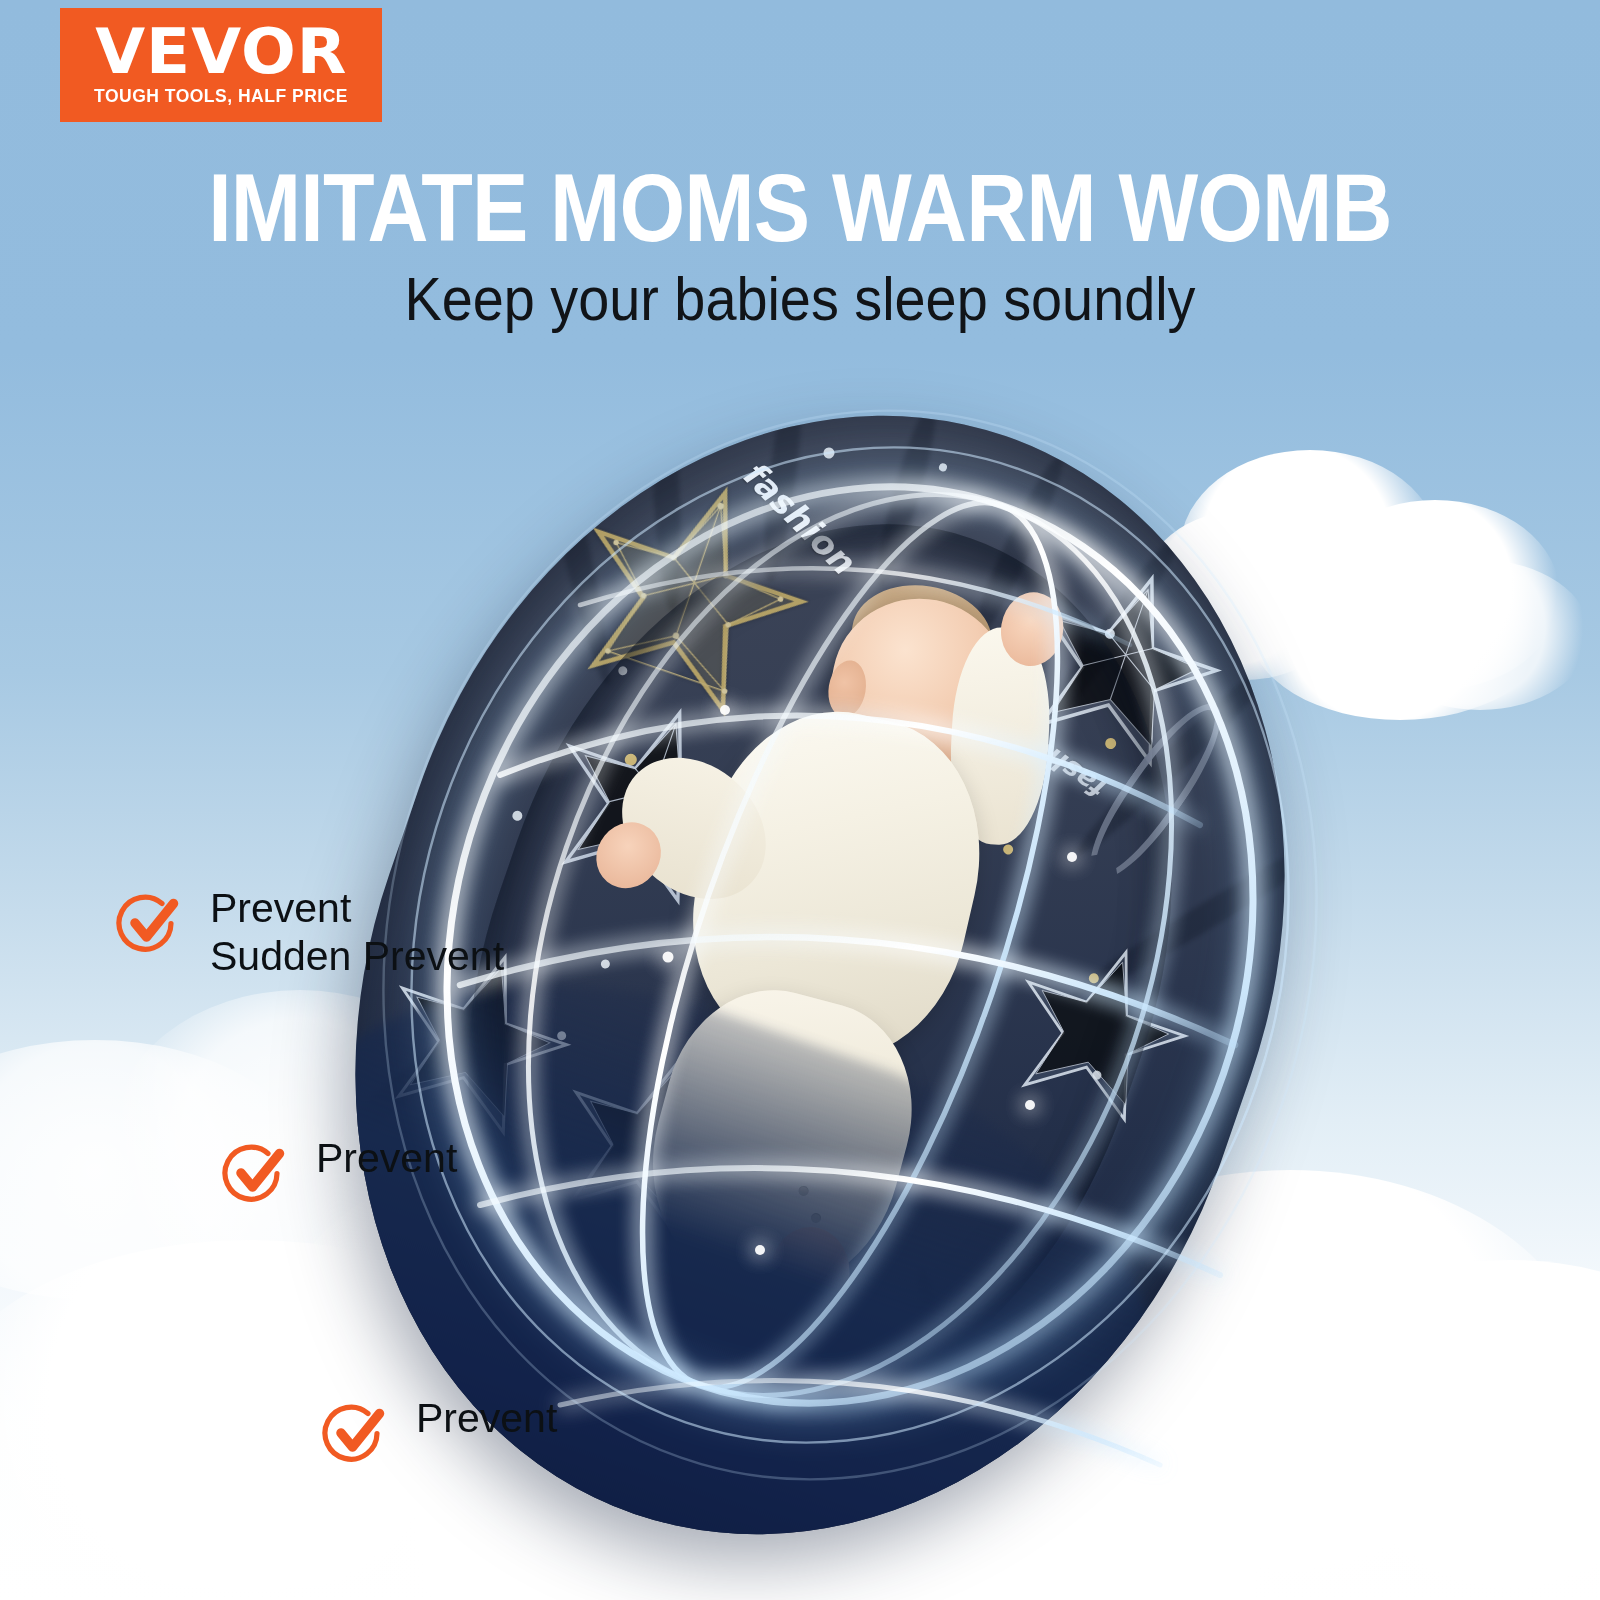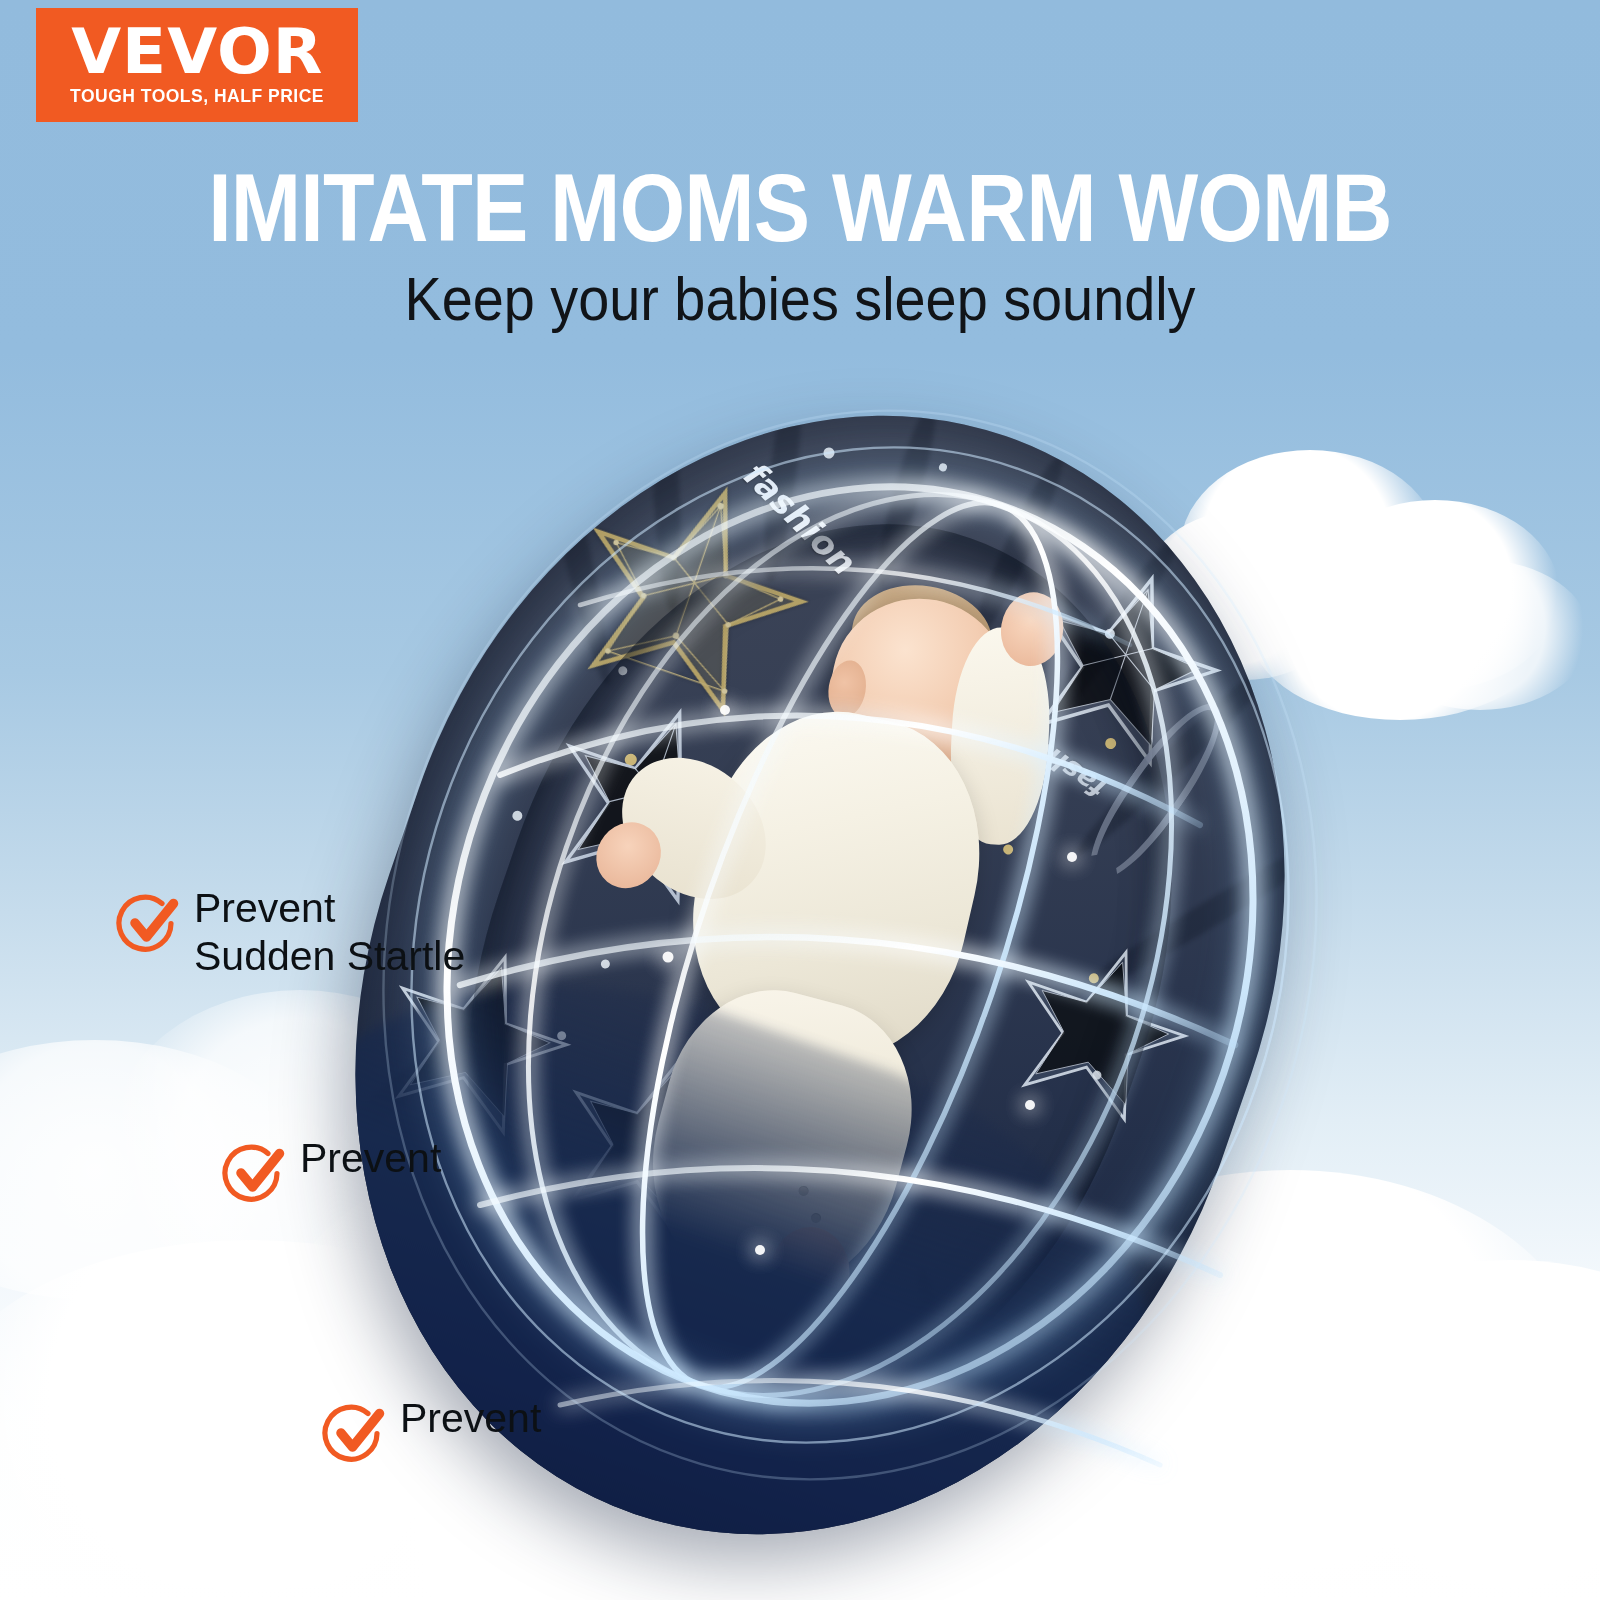--- a/index.html
+++ b/index.html
@@ -32,21 +32,21 @@
   
   #cloud-bottom{left:-60px;top:1090px;width:1760px;height:560px;}
   #cloud-bottom .puff{background:radial-gradient(circle at 50% 45%,#ffffff 0%,#ffffff 55%,rgba(255,255,255,0) 80%);}
 
   
   #cloud-left{left:-120px;top:980px;width:800px;height:430px;}
   #cloud-left .puff{background:radial-gradient(circle at 50% 50%,rgba(255,255,255,.95) 0%,rgba(255,255,255,.75) 50%,rgba(255,255,255,0) 78%);}
 
   
   #logo{
-    position:absolute;left:36px;top:8px;width:322px;height:114px;
+    position:absolute;left:60px;top:8px;width:322px;height:114px;
     background:#f15a22;display:flex;flex-direction:column;
     align-items:center;justify-content:center;z-index:40;
   }
   #logo .word{
     color:#ffffff;font-weight:bold;font-size:62px;line-height:.92;
     letter-spacing:1px;font-family:"DejaVu Sans","Liberation Sans",sans-serif;
     transform:scaleX(1.04);
   }
   #logo .tag{
     color:#ffffff;font-weight:bold;font-size:17.5px;letter-spacing:.5px;
@@ -187,21 +187,21 @@
     position:absolute;left:76%;top:16%;width:5%;height:17%;
     border:7px solid #6a7488;border-radius:50% 50% 46% 46%;
     border-bottom-color:transparent;transform:rotate(16deg);opacity:.92;
   }
   #loop{
     position:absolute;left:47%;top:95.5%;width:5.5%;height:6%;
     border:6px solid #2a3554;border-radius:44%;transform:rotate(12deg);
   }
 
   
-  .feature{position:absolute;display:flex;align-items:flex-start;z-index:45;}
+  .feature{position:absolute;display:flex;align-items:flex-start;z-index:45;gap:16px;}
   .feat-icon{flex:0 0 auto;width:64px;height:64px;margin-top:6px;}
   .feat-text{
     margin-left:14px;color:#0c1014;font-size:41px;line-height:1.18;
     font-family:"Liberation Sans","DejaVu Sans",sans-serif;white-space:nowrap;
   }
   .feat-text span{display:block;}
   #feature-0{left:116px;top:884px;}
   #feature-1{left:222px;top:1134px;}
   #feature-2{left:322px;top:1394px;}
 </style>
@@ -427,21 +427,21 @@
     </svg>
   </div>
 
   <div class="feature" id="feature-0">
     <svg class="feat-icon" viewBox="0 0 64 64">
       <path d="M46 13.5 A26 26 0 1 0 55 33.5" fill="none" stroke="#f15a22" stroke-width="5.2" stroke-linecap="round"></path>
       <path d="M19 33 L30.5 47 L57.5 13.5" fill="none" stroke="#f15a22" stroke-width="9.5" stroke-linecap="round" stroke-linejoin="round"></path>
     </svg>
     <div class="feat-text">
       <span>Prevent</span>
-      <span>Sudden Startle</span>
+      <span>Sudden Prevent</span>
     </div>
   </div>
 
   <div class="feature" id="feature-1">
     <svg class="feat-icon" viewBox="0 0 64 64">
       <path d="M46 13.5 A26 26 0 1 0 55 33.5" fill="none" stroke="#f15a22" stroke-width="5.2" stroke-linecap="round"></path>
       <path d="M19 33 L30.5 47 L57.5 13.5" fill="none" stroke="#f15a22" stroke-width="9.5" stroke-linecap="round" stroke-linejoin="round"></path>
     </svg>
     <div class="feat-text">
       <span>Prevent</span>

